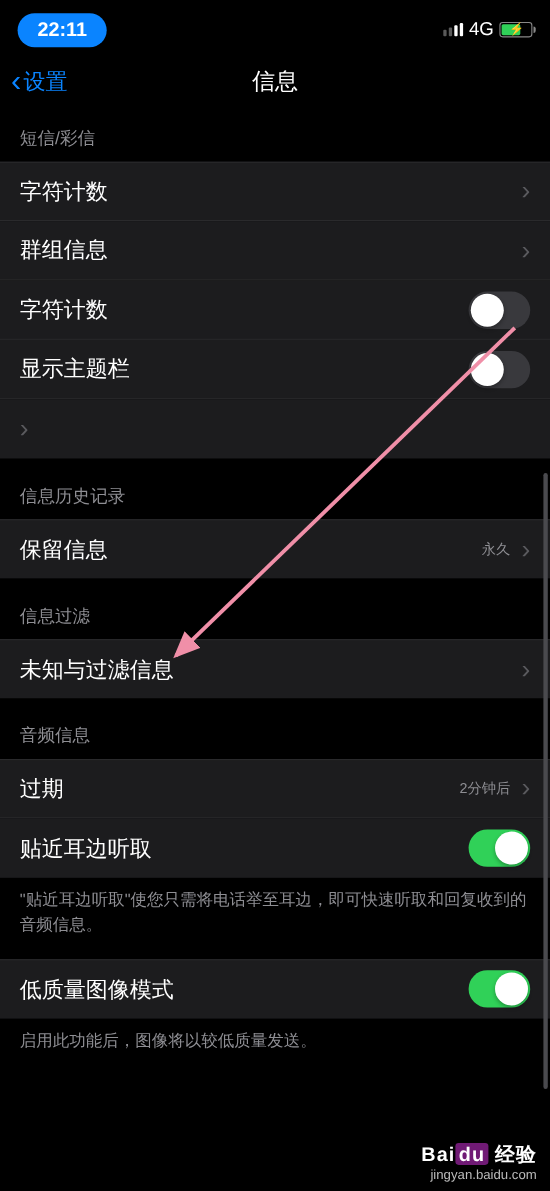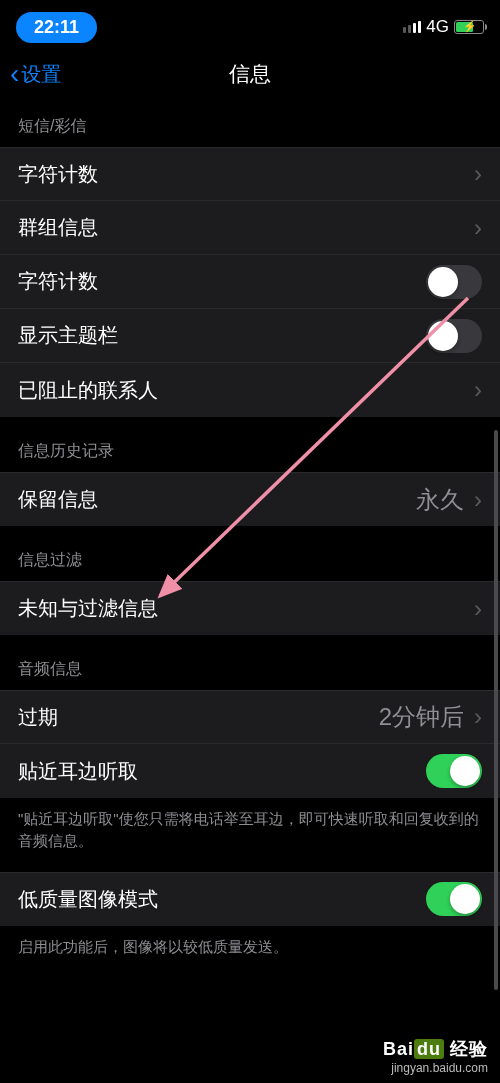--- a/index.html
+++ b/index.html
@@ -69,21 +69,21 @@
     .section-header.tight { padding-top: 18px; }
     .row {
       display: flex; align-items: center; justify-content: space-between;
       background: #1c1c1e; padding: 0 18px; min-height: 54px;
       font-size: 20px; border-bottom: 0.5px solid #2a2a2c;
     }
     .row.first { border-top: 0.5px solid #2a2a2c; }
     .row.last { border-bottom: none; }
     .row-right { display: flex; align-items: center; gap: 10px; }
     .chevron { color: #5a5a5e; font-size: 24px; font-weight: 300; }
-    .value { color: #8e8e93; font-size: 24px; }
+    .value { color: #8e8e93; font-size: 13px; }
     .toggle {
       width: 56px; height: 34px; border-radius: 17px; position: relative;
       background: #39393d; flex-shrink: 0;
     }
     .toggle.on { background: #30d158; }
     .knob {
       position: absolute; top: 2px; width: 30px; height: 30px; border-radius: 50%;
       background: #fff; box-shadow: 0 2px 4px rgba(0,0,0,.3);
     }
     .toggle .knob { left: 2px; }
@@ -100,21 +100,21 @@
 
     .scroll-indicator {
       position: absolute; right: 2px; top: 430px; width: 4px; height: 560px;
       background: #4a4a4e; border-radius: 2px;
     }
 
     .watermark {
       position: absolute; right: 12px; bottom: 8px; text-align: right;
     }
     .wm-logo { font-size: 18px; font-weight: 700; color: #fff; letter-spacing: 1px; }
-    .wm-logo .red { background: #4d7c0f; padding: 0 3px; border-radius: 3px; }
+    .wm-logo .red { background: #701a75; padding: 0 3px; border-radius: 3px; }
     .wm-sub  { font-size: 12px; color: #bbb; }
   </style>
 </head>
 <body>
 
 <div class="status-bar">
   <div class="time-pill">22:11</div>
   <div class="status-right">
     <span class="signal-dots">
       <span class="sdot sd1"></span>
@@ -155,21 +155,20 @@
         <span class="knob"></span>
       </span>
   </div>
   <div class="row">
     <span>显示主题栏</span>
     <span class="toggle">
         <span class="knob"></span>
       </span>
   </div>
   <div class="row last">
-    <span>已阻止的联系人</span>
     <span class="chevron">›</span>
   </div>
 
   <div class="section-header">信息历史记录</div>
   <div class="row first last">
     <span>保留信息</span>
     <span class="row-right">
       <span class="value">永久</span>
       <span class="chevron">›</span>
     </span>

